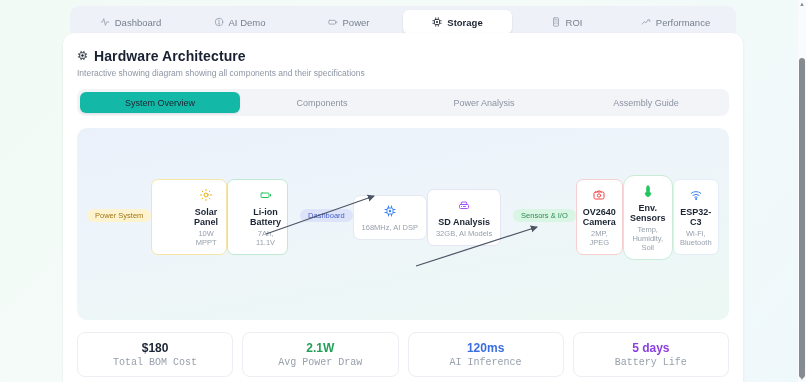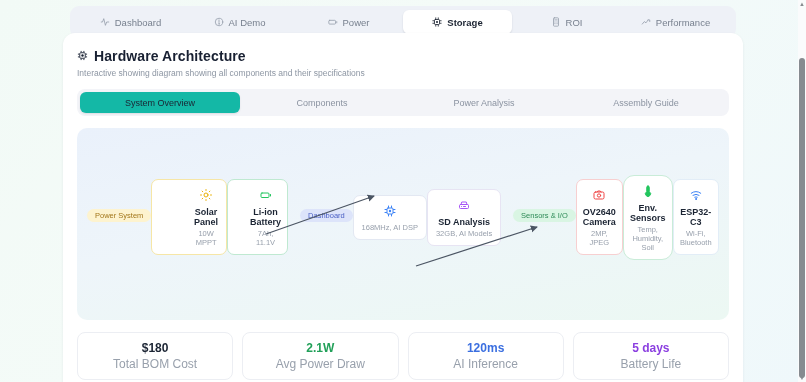--- a/index.html
+++ b/index.html
@@ -193,21 +193,21 @@
   }
   .stat-card {
     flex: 1 1 0;
     background: #fff;
     border: 1px solid #eceef3;
     border-radius: 8px;
     padding: 8px 4px 8px 4px;
     text-align: center;
   }
   .stat-val { font-size: 12px; font-weight: bold; margin-bottom: 2px; }
-  .stat-lbl { font-size: 12px; color: #98a0ac; }
+  .stat-lbl { font-size: 10px; color: #98a0ac; font-family: Liberation Mono, monospace; }
 
   
   .scrollbar-track {
     position: absolute;
     right: 0; top: 0;
     width: 8px; height: 382px;
     background: #fafbfc;
   }
   .scrollbar-thumb {
     position: absolute;

